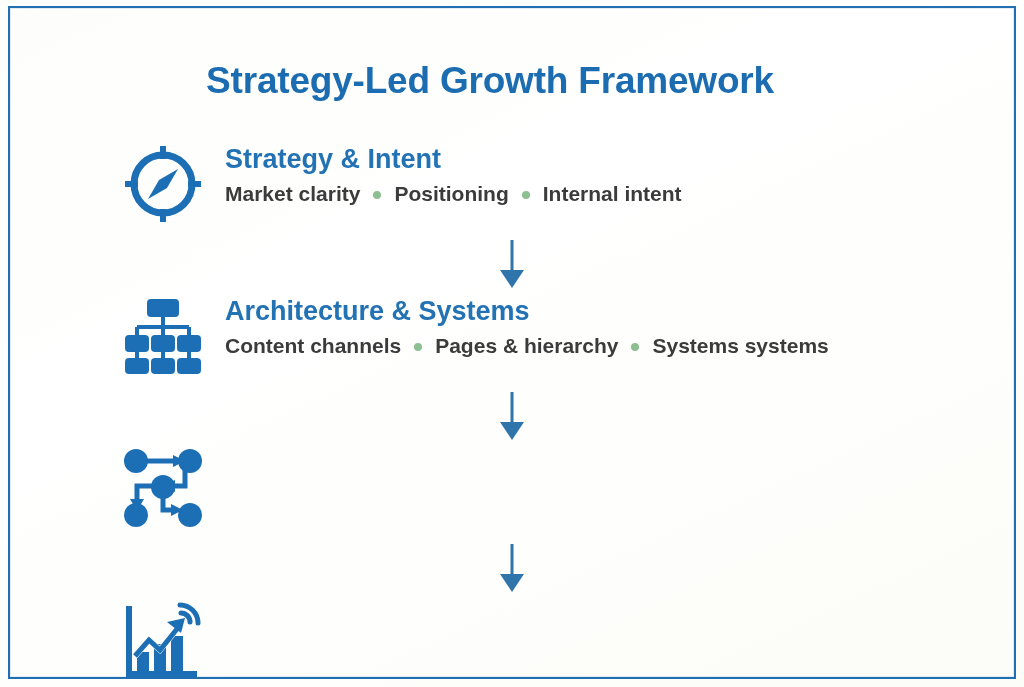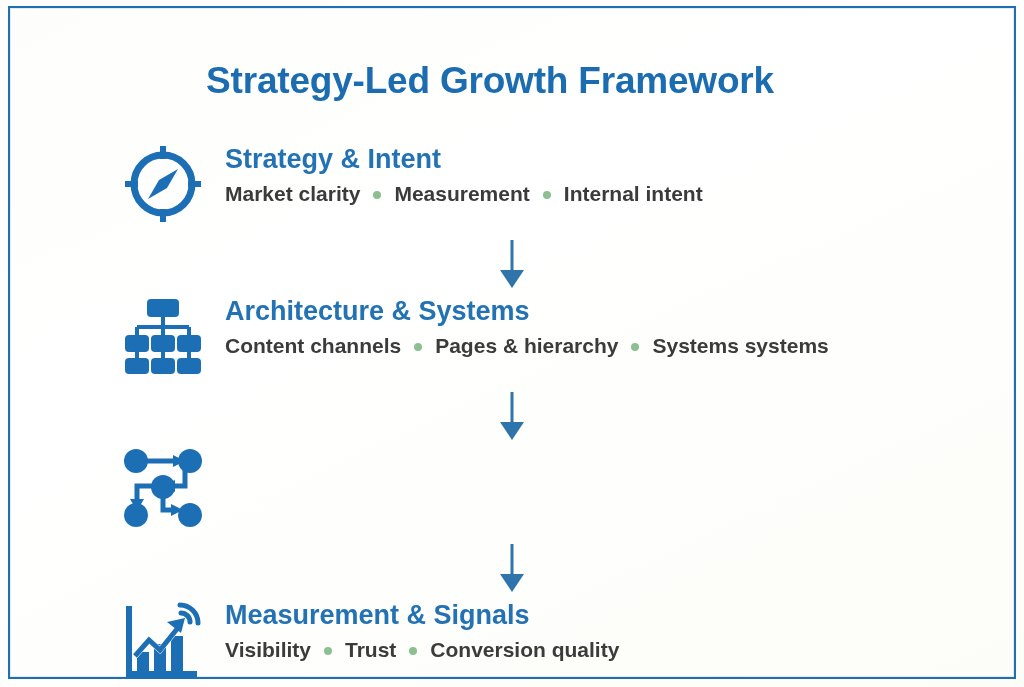--- a/index.html
+++ b/index.html
@@ -148,21 +148,21 @@
           <rect x="2" y="37" width="13" height="6" fill="#1c6fb5"></rect>
           <rect x="65" y="37" width="13" height="6" fill="#1c6fb5"></rect>
           <path d="M55 25 L44 44 L25 55 L36 36 Z" fill="#1c6fb5"></path>
         </svg>
       </div>
       <div class="stage-text">
         <div class="stage-heading">Strategy &amp; Intent</div>
         <div class="stage-sub">
           <span class="sub-item">Market clarity</span>
           <span class="sub-dot"></span>
-          <span class="sub-item">Measurement</span>
+          <span class="sub-item">Positioning</span>
           <span class="sub-dot"></span>
           <span class="sub-item">Internal intent</span>
         </div>
       </div>
     </div>
 
     <div class="connector">
       <svg width="38" height="52" viewBox="0 0 38 52">
         <line x1="19" y1="2" x2="19" y2="38" stroke="#2f74ab" stroke-width="3"></line>
         <path d="M19 50 L7 32 L31 32 Z" fill="#2f74ab"></path>
@@ -248,26 +248,16 @@
           <rect x="48" y="36" width="12" height="35" fill="#1c6fb5"></rect>
           <path d="M12 56 L26 40 L37 50 L58 24" fill="none" stroke="#ffffff" stroke-width="6"></path>
           <path d="M12 56 L26 40 L37 50 L58 24" fill="none" stroke="#1c6fb5" stroke-width="5"></path>
           <path d="M62 18 L44 22 L58 33 Z" fill="#1c6fb5"></path>
           <g fill="none" stroke="#1c6fb5" stroke-width="5" stroke-linecap="round">
             <path d="M58 13 A 9 9 0 0 1 67 22"></path>
             <path d="M57 5 A 18 18 0 0 1 75 23"></path>
           </g>
         </svg>
       </div>
-      <div class="stage-text">
-        <div class="stage-heading">Measurement &amp; Signals</div>
-        <div class="stage-sub">
-          <span class="sub-item">Visibility</span>
-          <span class="sub-dot"></span>
-          <span class="sub-item">Trust</span>
-          <span class="sub-dot"></span>
-          <span class="sub-item">Conversion quality</span>
-        </div>
-      </div>
     </div>
 
   </div>
 </div>
 
 </body></html>

